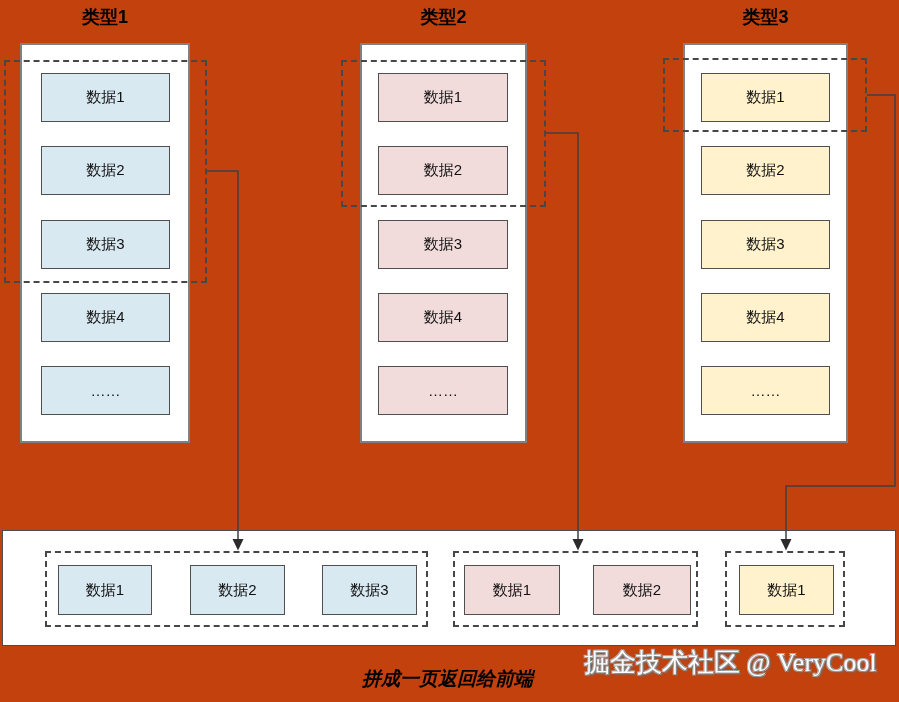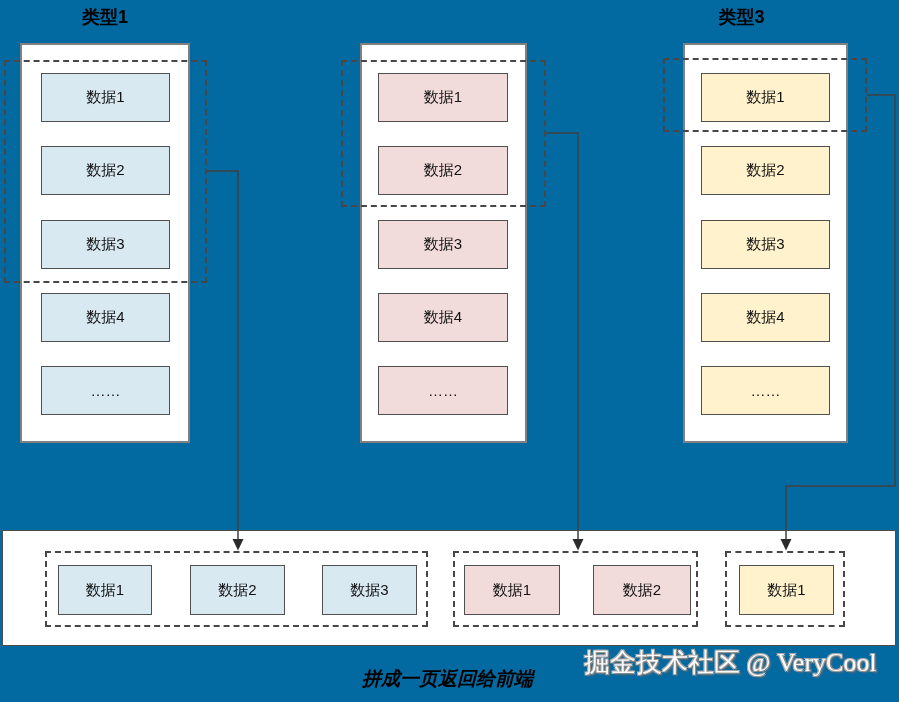--- a/index.html
+++ b/index.html
@@ -1,20 +1,20 @@
 <!DOCTYPE html>
 <html><head>
 <meta charset="utf-8">
 <style>
   html, body { margin: 0; padding: 0; background: #ffffff; }
   #canvas {
     position: relative;
     width: 899px;
     height: 702px;
-    background: #0369a1;
+    background: #c2410c;
     font-family: "Liberation Sans", "DejaVu Sans", sans-serif;
     overflow: hidden;
   }
   .col-title {
     position: absolute;
     box-sizing: border-box;
     text-align: center;
     font-size: 18px;
     font-weight: bold;
     color: #000000;
@@ -85,21 +85,22 @@
       -1px 1px 0 #ababab,
       1px 1px 0 #ababab;
   }
 </style>
 </head>
 <body>
 
 <div id="canvas">
 
   <div class="col-title" style="left:20px; top:5px; width:170px;">类型1</div>
-  <div class="col-title" style="left:659px; top:5px; width:165px;">类型3</div>
+  <div class="col-title" style="left:360px; top:5px; width:167px;">类型2</div>
+  <div class="col-title" style="left:683px; top:5px; width:165px;">类型3</div>
 
   <div class="container" style="left:20px; top:43px; width:170px; height:400px;"></div>
   <div class="container" style="left:360px; top:43px; width:167px; height:400px;"></div>
   <div class="container" style="left:683px; top:43px; width:165px; height:400px;"></div>
 
   <div class="databox fill-type1" style="left:41px; top:73px;  width:129px; height:49px;">数据1</div>
   <div class="databox fill-type1" style="left:41px; top:146px; width:129px; height:49px;">数据2</div>
   <div class="databox fill-type1" style="left:41px; top:220px; width:129px; height:49px;">数据3</div>
   <div class="databox fill-type1" style="left:41px; top:293px; width:129px; height:49px;">数据4</div>
   <div class="databox fill-type1" style="left:41px; top:366px; width:129px; height:49px;">……</div>

